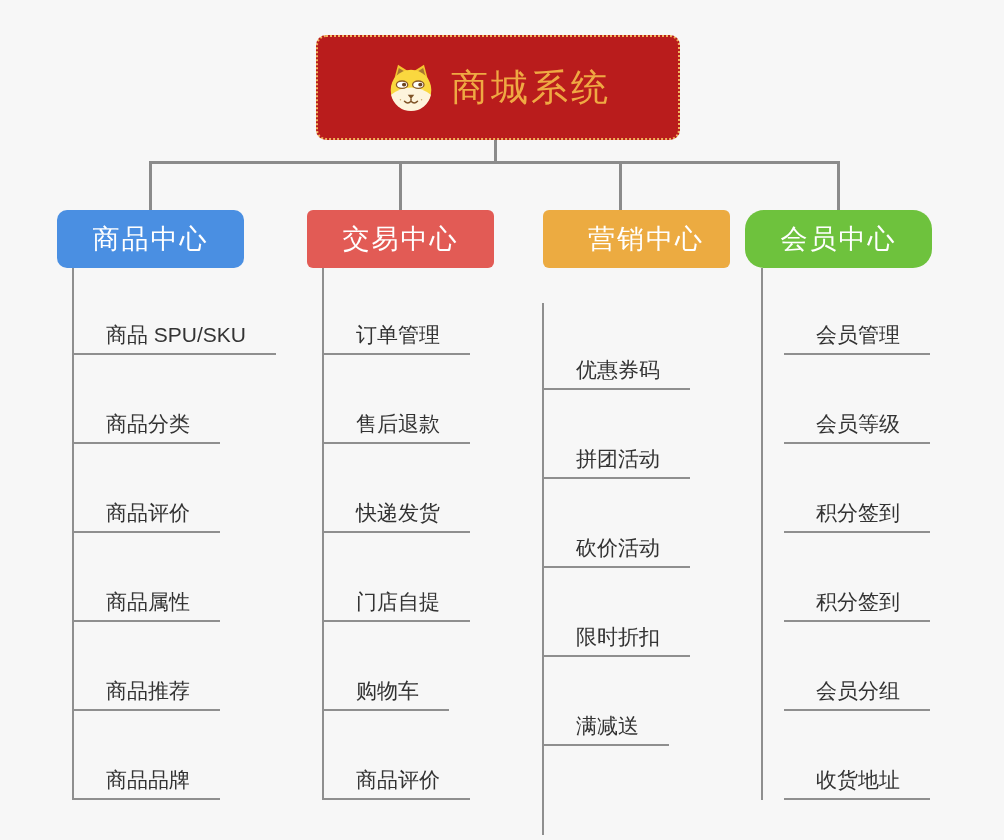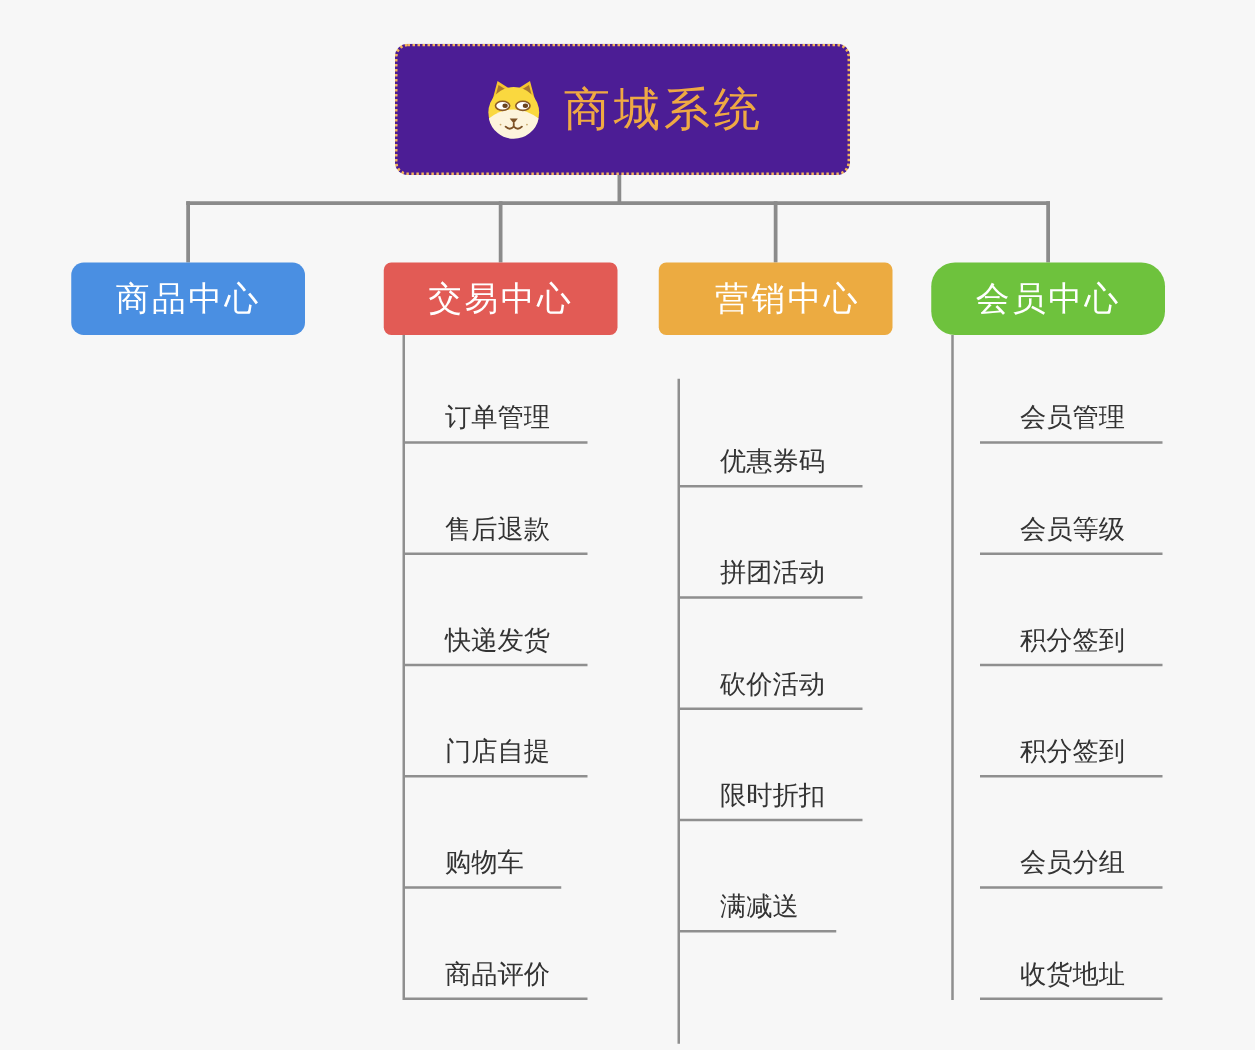--- a/index.html
+++ b/index.html
@@ -11,21 +11,21 @@
     position:relative;
     width:1004px;height:840px;
     background:#F7F7F7;
     overflow:hidden;
   }
 
   
   .root-node{
     position:absolute;
     left:316px;top:35px;width:364px;height:105px;
-    background:#4c1d95;
+    background:#b91c1c;
     border:2px dotted #F2B45C;
     border-radius:10px;
     box-sizing:border-box;
     display:flex;align-items:center;justify-content:center;
     gap:14px;
   }
   .root-title{
     font-size:37px;
     letter-spacing:3px;
     color:#EFA943;
@@ -48,21 +48,21 @@
     position:absolute;top:210px;width:187px;height:58px;
     border-radius:6px;
     display:flex;align-items:center;justify-content:center;
     box-sizing:border-box;
   }
   .branch-header .label{
     font-size:27px;color:#ffffff;letter-spacing:2px;white-space:nowrap;
   }
   .bh-0{left:57px;}
   .bh-1{left:307px;align-items:center;}
-  .bh-2{left:527px;padding-left:19px;}
+  .bh-2{left:543px;padding-left:19px;}
   .bh-3{left:745px;border-radius:19px;}
 
   
   .branch-list{
     position:absolute;top:268px;height:532px;
     border-left:2px solid #8F8F8F;
     box-sizing:border-box;
   }
   .bl-0{left:72px;}
   .bl-1{left:322px;}
@@ -119,20 +119,28 @@
   <div class="branch-header bh-1" style="background: rgb(226, 91, 85);">
     <span class="label">交易中心</span>
   </div>
   <div class="branch-header bh-2" style="background: rgb(236, 171, 65);">
     <span class="label">营销中心</span>
   </div>
   <div class="branch-header bh-3" style="background: rgb(110, 194, 61);">
     <span class="label">会员中心</span>
   </div>
 
+  <div class="branch-list bl-0">
+    <div class="branch-item">商品 SPU/SKU</div>
+    <div class="branch-item">商品分类</div>
+    <div class="branch-item">商品评价</div>
+    <div class="branch-item">商品属性</div>
+    <div class="branch-item">商品推荐</div>
+    <div class="branch-item">商品品牌</div>
+  </div>
 
   <div class="branch-list bl-1">
     <div class="branch-item">订单管理</div>
     <div class="branch-item">售后退款</div>
     <div class="branch-item">快递发货</div>
     <div class="branch-item">门店自提</div>
     <div class="branch-item">购物车</div>
     <div class="branch-item">商品评价</div>
   </div>
 

